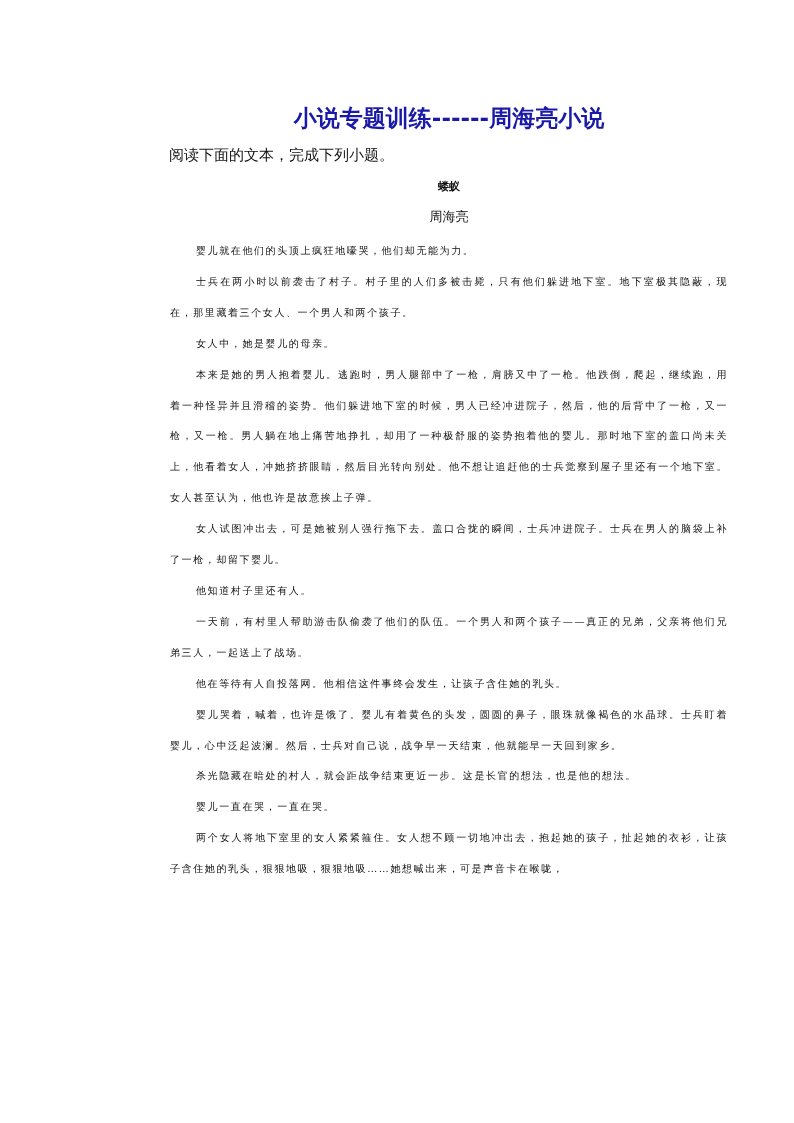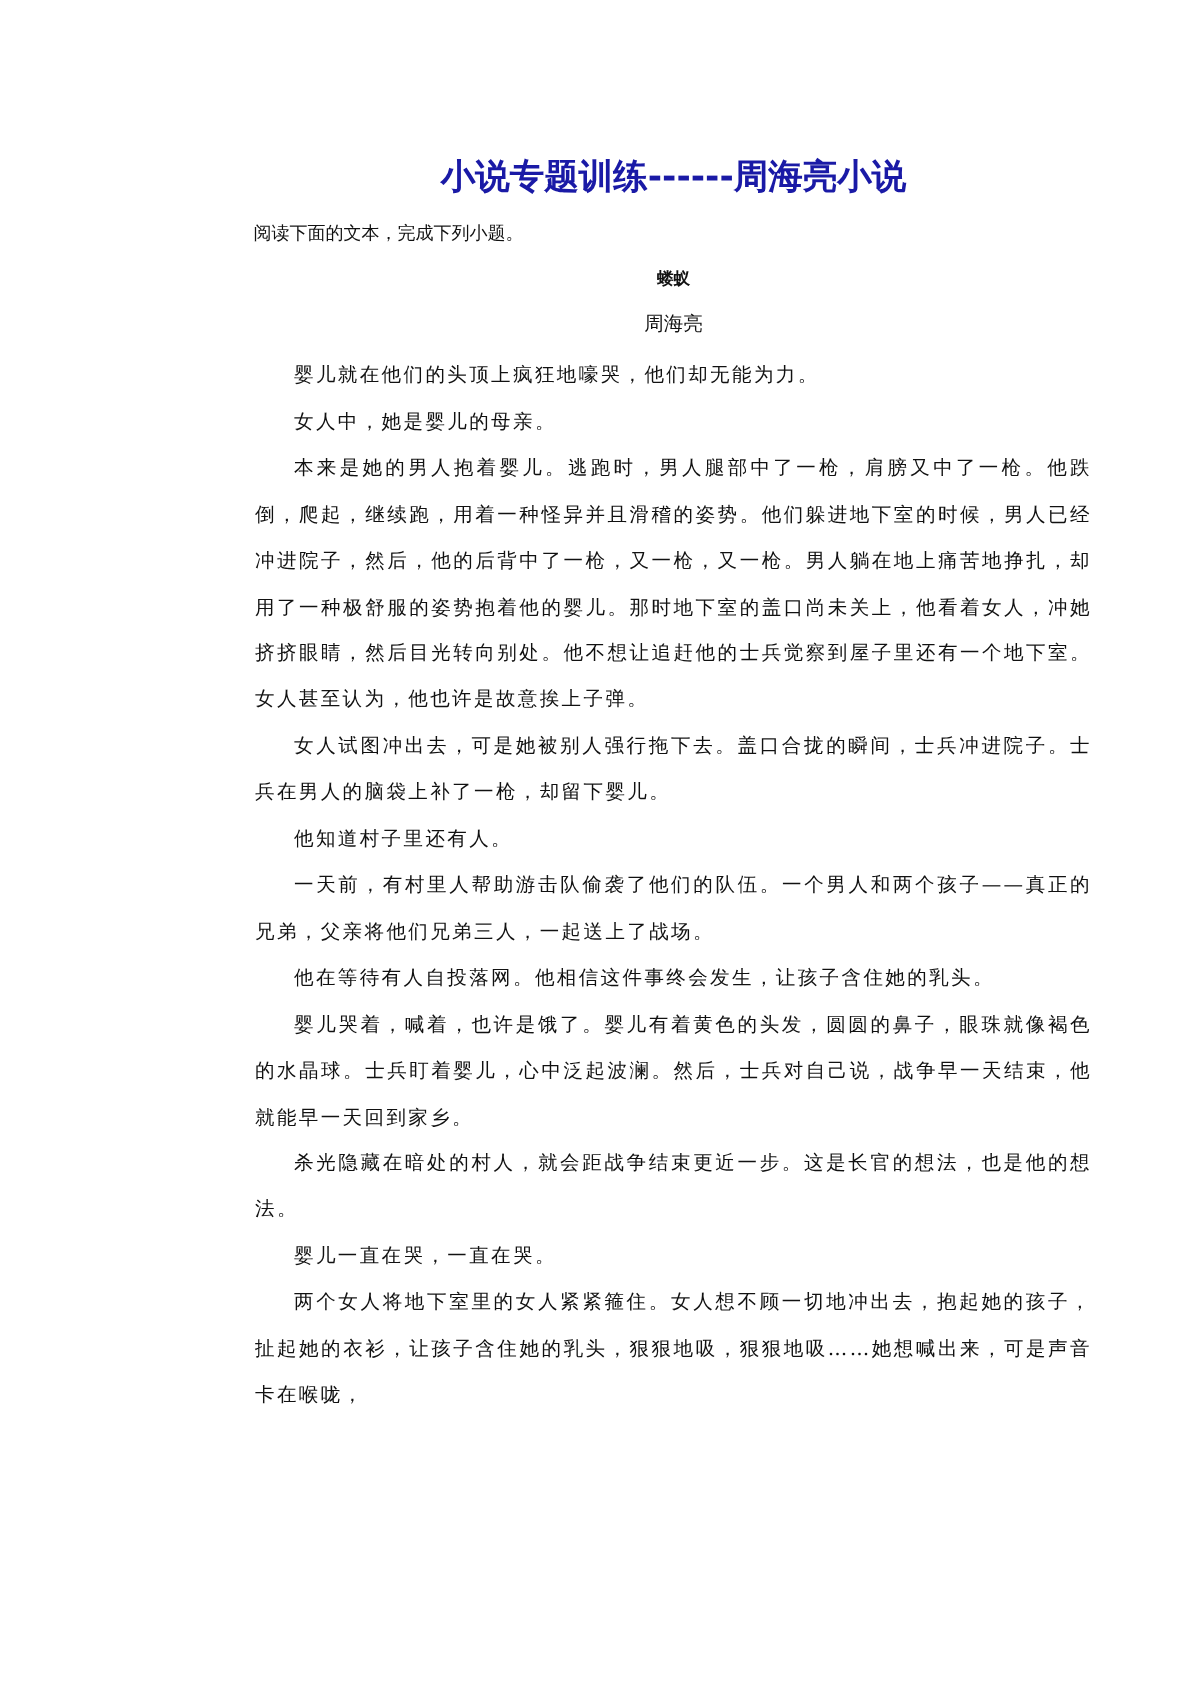--- a/index.html
+++ b/index.html
@@ -34,21 +34,21 @@
       font-size: 23px;
       line-height: 36px;
       letter-spacing: 0px;
       margin: 0;
     }
     .instruction {
       position: absolute;
       top: 145px;
       left: 117px;
       font-family: "DejaVu Sans", "Liberation Sans", sans-serif;
-      font-size: 12px;
+      font-size: 15px;
       line-height: 20px;
       margin: 0;
     }
     .story-title {
       position: absolute;
       top: 177px;
       left: 0;
       width: 794px;
       text-align: center;
       font-size: 11px;
@@ -70,38 +70,39 @@
     .story-body {
       position: absolute;
       top: 236px;
       left: 118px;
       width: 558px;
       margin: 0;
       padding: 0;
     }
     .para {
       margin: 0 0 0 0;
-      font-size: 13px;
+      font-size: 10px;
       line-height: 30.9px;
       text-indent: 26px;
       text-align: justify;
       letter-spacing: 1.6px;
     }
   </style>
 </head>
 <body>
 
 <div class="page">
   <h1 class="doc-title" style="color: rgb(26, 26, 166);">小说专题训练------周海亮小说</h1>
   <p class="instruction">阅读下面的文本，完成下列小题。</p>
   <p class="story-title">蝼蚁</p>
   <p class="story-author">周海亮</p>
 
   <div class="story-body">
     <p class="para">婴儿就在他们的头顶上疯狂地嚎哭，他们却无能为力。</p>
+    <p class="para">士兵在两小时以前袭击了村子。村子里的人们多被击毙，只有他们躲进地下室。地下室极其隐蔽，现在，那里藏着三个女人、一个男人和两个孩子。</p>
     <p class="para">女人中，她是婴儿的母亲。</p>
     <p class="para">本来是她的男人抱着婴儿。逃跑时，男人腿部中了一枪，肩膀又中了一枪。他跌倒，爬起，继续跑，用着一种怪异并且滑稽的姿势。他们躲进地下室的时候，男人已经冲进院子，然后，他的后背中了一枪，又一枪，又一枪。男人躺在地上痛苦地挣扎，却用了一种极舒服的姿势抱着他的婴儿。那时地下室的盖口尚未关上，他看着女人，冲她挤挤眼睛，然后目光转向别处。他不想让追赶他的士兵觉察到屋子里还有一个地下室。女人甚至认为，他也许是故意挨上子弹。</p>
     <p class="para">女人试图冲出去，可是她被别人强行拖下去。盖口合拢的瞬间，士兵冲进院子。士兵在男人的脑袋上补了一枪，却留下婴儿。</p>
     <p class="para">他知道村子里还有人。</p>
     <p class="para">一天前，有村里人帮助游击队偷袭了他们的队伍。一个男人和两个孩子——真正的兄弟，父亲将他们兄弟三人，一起送上了战场。</p>
     <p class="para">他在等待有人自投落网。他相信这件事终会发生，让孩子含住她的乳头。</p>
     <p class="para">婴儿哭着，喊着，也许是饿了。婴儿有着黄色的头发，圆圆的鼻子，眼珠就像褐色的水晶球。士兵盯着婴儿，心中泛起波澜。然后，士兵对自己说，战争早一天结束，他就能早一天回到家乡。</p>
     <p class="para">杀光隐藏在暗处的村人，就会距战争结束更近一步。这是长官的想法，也是他的想法。</p>
     <p class="para">婴儿一直在哭，一直在哭。</p>
     <p class="para">两个女人将地下室里的女人紧紧箍住。女人想不顾一切地冲出去，抱起她的孩子，扯起她的衣衫，让孩子含住她的乳头，狠狠地吸，狠狠地吸……她想喊出来，可是声音卡在喉咙，</p>

